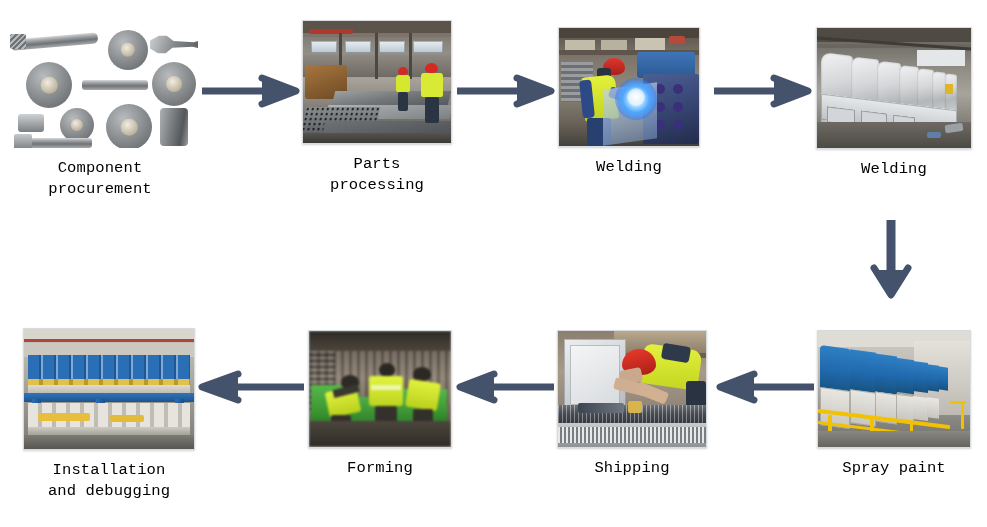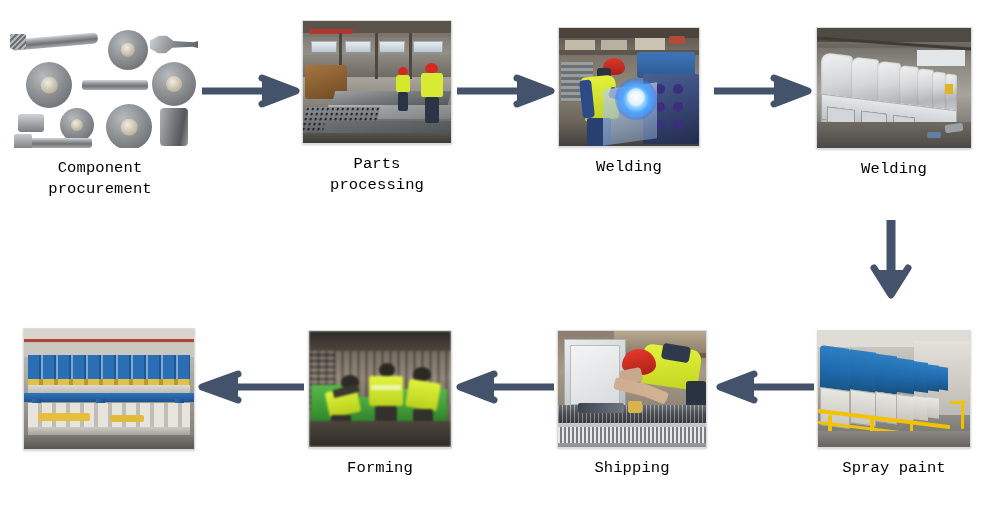--- a/index.html
+++ b/index.html
@@ -535,15 +535,17 @@
         <div class="l" style="right:10px;top:70px; width:9px; height:40px; background:linear-gradient(90deg,#2c6fb3,#1b5089);"></div>
 
         <div class="l" style="left:4px; top:74px; right:4px; height:26px; background:repeating-linear-gradient(90deg,#e6e4dc 0 10px,#c0bdb4 10px 14px);"></div>
         <div class="l" style="left:14px; top:84px; width:52px; height:8px; background:#e8bf3c; border-radius:2px;"></div>
         <div class="l" style="left:86px; top:86px; width:34px; height:7px; background:#e3bb3a; border-radius:2px;"></div>
         <div class="l" style="left:4px; top:98px; right:4px; height:8px; background:linear-gradient(180deg,#cdcac2,#a5a29a);"></div>
 
         <div class="floor" style="height:14px; background:linear-gradient(180deg,#7d7b76,#585650);"></div>
       </div>
     </div>
+    <div class="step-label">Installation
+and debugging</div>
   </div>
 
 </div>
 
 </body></html>

